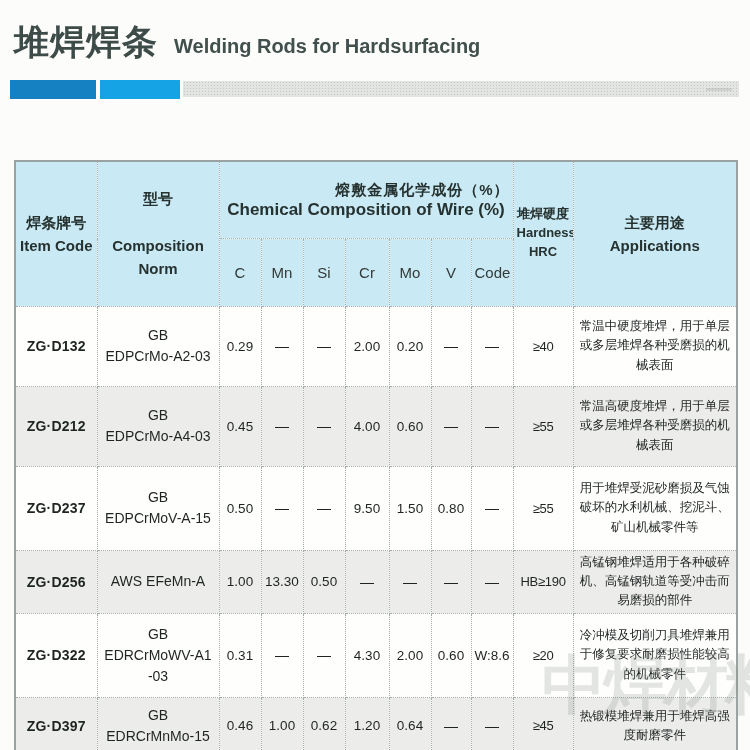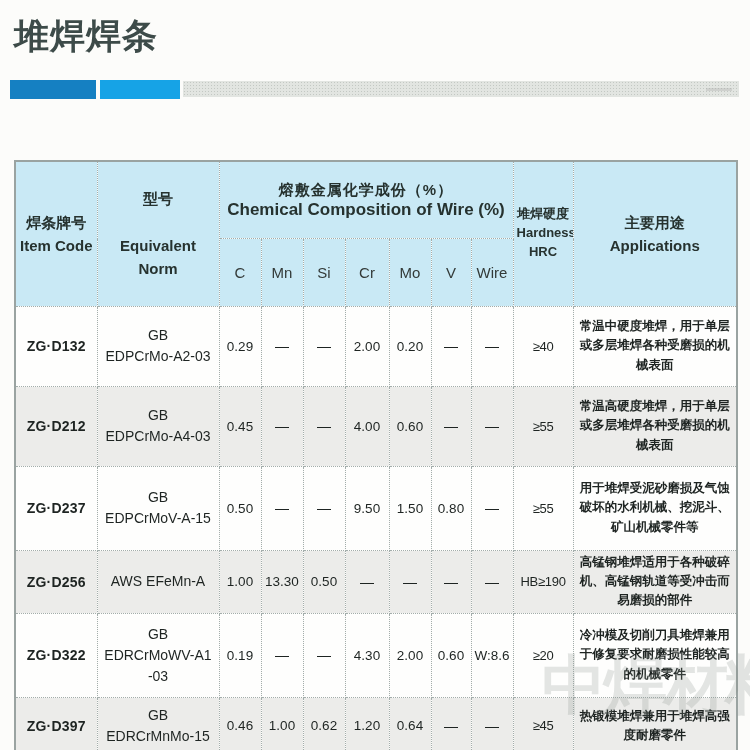--- a/index.html
+++ b/index.html
@@ -3,21 +3,21 @@
 <meta charset="utf-8">
 <style>
   html,body{margin:0;padding:0;}
   body{
     width:750px;height:750px;position:relative;overflow:hidden;
     background:#fcfcfa;
     font-family:"Liberation Sans","DejaVu Sans",sans-serif;
     color:#222826;
   }
   
-  .title-row{position:absolute;left:14px;top:18px;display:flex;align-items:flex-end;}
+  .title-row{position:absolute;left:14px;top:24px;display:flex;align-items:flex-end;}
   .title-zh{font-size:35px;font-weight:bold;color:#3d4b49;letter-spacing:1px;line-height:1;}
   .title-en{font-size:20px;font-weight:bold;color:#414f4d;margin-left:16px;margin-bottom:3px;letter-spacing:0px;line-height:1;}
   .bars{position:absolute;left:10px;top:80px;display:flex;align-items:flex-start;}
   .bar1{width:86px;height:19px;background:#1580c2;}
   .bar2{width:80px;height:19px;background:#16a3e6;margin-left:4px;}
   .bar-gray{
     width:556px;height:16px;margin-left:3px;margin-top:1px;
     background-color:#e2e5e1;
     background-image:radial-gradient(#c3c8c3 0.8px, transparent 0.9px);
     background-size:3px 3px;
@@ -31,53 +31,54 @@
   table.catalog th, table.catalog td{
     border:1px dotted #a3adab;
     padding:2px 3px;
     text-align:center;vertical-align:middle;
     overflow:hidden;
   }
   thead th{background:#c9e9f5;color:#26322f;}
   tr.h1{height:72px;}
   tr.h2{height:62px;}
   .th-main{font-size:15px;font-weight:bold;line-height:1.55;}
-  .th-chem .zh{font-size:15px;font-weight:bold;letter-spacing:1px;}
+  .th-chem .zh{font-size:15px;font-weight:bold;letter-spacing:1px;text-align:right;}
   .th-chem .en{font-size:17px;font-weight:bold;}
   .th-chem{vertical-align:middle;}
   .th-el{font-size:15px;font-weight:normal;color:#333a38;}
   .th-hard{font-size:13px;font-weight:bold;line-height:1.45;padding:0 1px;margin-left:44px;}
   
   tbody td{font-size:13.5px;color:#1e2422;background:#fefefd;}
   tr.alt td{background:#ececea;}
   tr.r0{height:80px;} tr.r1{height:80px;} tr.r2{height:84px;}
   tr.r3{height:58px;} tr.r4{height:84px;} tr.r5{height:58px;}
   td.code{font-weight:bold;font-size:14px;letter-spacing:0.2px;}
   td.norm{white-space:pre-line;font-size:14px;line-height:1.5;}
   td.app{
-    text-align:left;font-size:12.5px;font-weight:bold;line-height:1.55;
+    text-align:left;font-size:12.5px;font-weight:normal;line-height:1.55;
     padding:4px 4px 4px 6px;color:#22282 6;
   }
   td.hard{font-size:13px;letter-spacing:-0.3px;padding:0 0;}
   td.dash{font-size:14px;}
   
   .watermark{
     position:absolute;left:542px;top:642px;
     font-size:64px;font-weight:bold;white-space:nowrap;
     color:rgba(132,140,136,0.22);letter-spacing:-3px;
     pointer-events:none;z-index:5;
   }
   
   .scan-mark{position:absolute;right:18px;top:88px;width:26px;height:3px;background:rgba(150,150,150,0.25);}
 </style>
 </head>
 <body>
 
 <div class="title-row">
   <span class="title-zh">堆焊焊条</span>
+  <span class="title-en">Welding Rods for Hardsurfacing</span>
 </div>
 
 <div class="bars">
   <div class="bar1"></div>
   <div class="bar2"></div>
   <div class="bar-gray"></div>
 </div>
 <div class="scan-mark"></div>
 
 <table class="catalog">
@@ -95,21 +96,21 @@
       <col style="width:164px">
   </colgroup>
   <thead>
     <tr class="h1">
       <th rowspan="2" class="th-main">
         <div>焊条牌号</div>
         <div>Item Code</div>
       </th>
       <th rowspan="2" class="th-main" style="white-space:pre-line">
         <div>型号</div>
-        <div style="white-space:pre-line">Equivalent
+        <div style="white-space:pre-line">Composition
 Norm</div>
       </th>
       <th colspan="7" class="th-chem">
         <div class="zh">熔敷金属化学成份（%）</div>
         <div class="en">Chemical Composition of Wire (%)</div>
       </th>
       <th rowspan="2" class="th-hard">
         <div>堆焊硬度</div>
         <div>Hardness</div>
         <div>HRC</div>
@@ -119,21 +120,21 @@
         <div>Applications</div>
       </th>
     </tr>
     <tr class="h2">
       <th class="th-el">C</th>
       <th class="th-el">Mn</th>
       <th class="th-el">Si</th>
       <th class="th-el">Cr</th>
       <th class="th-el">Mo</th>
       <th class="th-el">V</th>
-      <th class="th-el">Wire</th>
+      <th class="th-el">Code</th>
     </tr>
   </thead>
   <tbody>
     <tr class="r0">
       <td class="code">ZG·D132</td>
       <td class="norm">GB
 EDPCrMo-A2-03</td>
       <td>0.29</td>
       <td class="dash">—</td>
       <td class="dash">—</td>
@@ -183,21 +184,21 @@
       <td class="dash">—</td>
       <td class="dash">—</td>
       <td class="hard">HB≥190</td>
       <td class="app">高锰钢堆焊适用于各种破碎机、高锰钢轨道等受冲击而易磨损的部件</td>
     </tr>
     <tr class="r4">
       <td class="code">ZG·D322</td>
       <td class="norm">GB
 EDRCrMoWV-A1
 -03</td>
-      <td>0.19</td>
+      <td>0.31</td>
       <td class="dash">—</td>
       <td class="dash">—</td>
       <td>4.30</td>
       <td>2.00</td>
       <td>0.60</td>
       <td>W:8.6</td>
       <td class="hard">≥20</td>
       <td class="app">冷冲模及切削刀具堆焊兼用于修复要求耐磨损性能较高的机械零件</td>
     </tr>
     <tr class="r5 alt">

